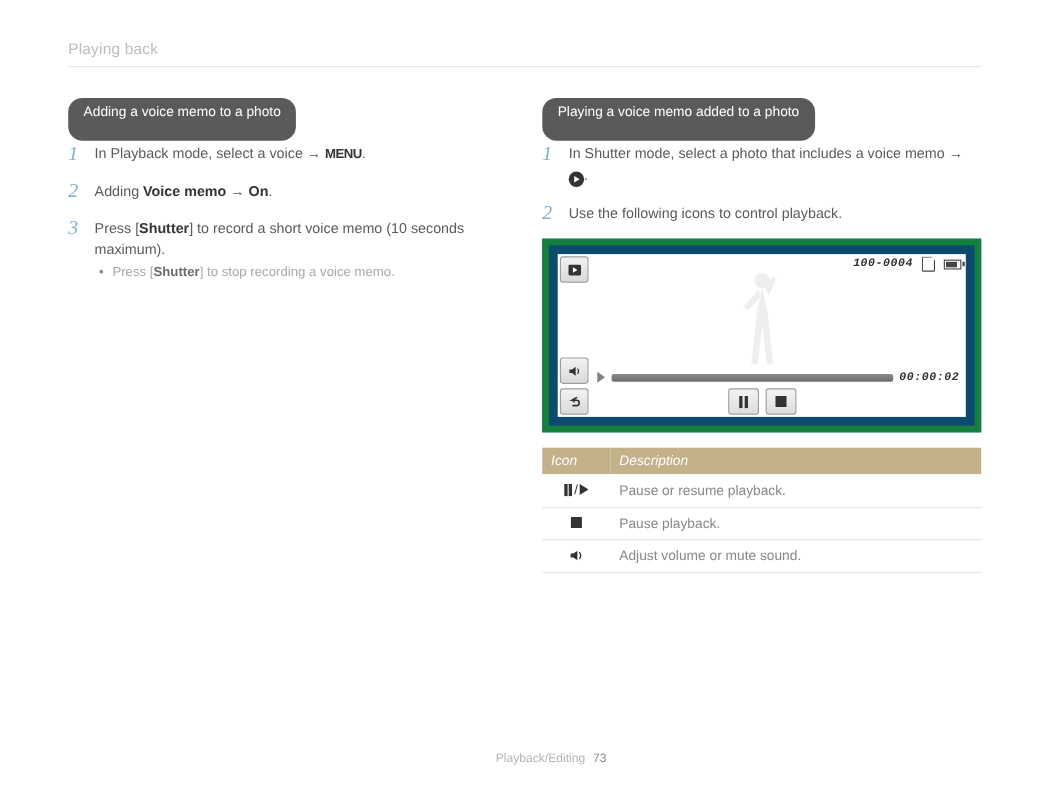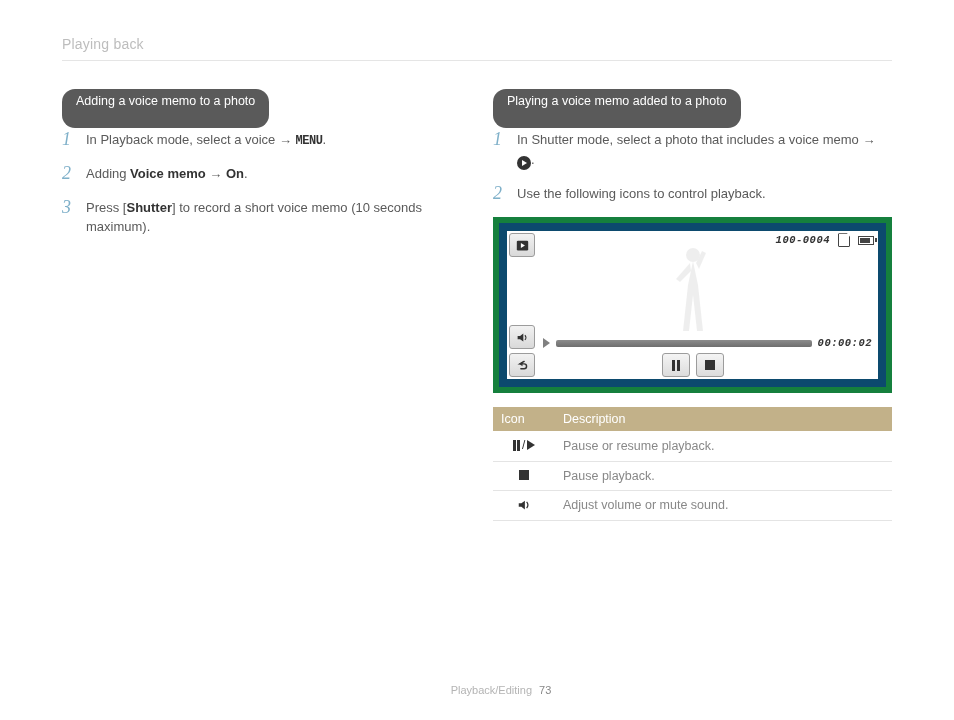--- a/index.html
+++ b/index.html
@@ -47,21 +47,21 @@
       font-style: italic;
       font-size: 18px;
       color: #7fb0c9;
       min-width: 14px;
       line-height: 1.1;
     }
     .step-body { font-size: 13px; color: #5a5a5a; }
     .step-body b { color: #333; font-weight: 600; }
     .arrow { font-family: Arial; }
     .menu-glyph {
-      font-family: Liberation Mono, monospace;
+      font-family: Liberation Sans, sans-serif;
       font-weight: 900;
       letter-spacing: -0.5px;
       font-size: 12px;
       color: #333;
     }
     .play-circle-icon {
       display: inline-flex;
       width: 14px; height: 14px;
       border-radius: 50%;
       background: #333;
@@ -170,20 +170,21 @@
 
     
     .tbl { width: 100%; border-collapse: collapse; font-size: 12.5px; }
     .tbl thead th {
       background: #c2b189;
       color: #fff;
       font-weight: 400;
       text-align: left;
       padding: 5px 8px;
       font-size: 12.5px;
+      font-style: italic;
     }
     .tbl thead th:first-child { width: 62px; }
     .tbl tbody td {
       border-bottom: 1px solid #e4e4e4;
       padding: 7px 8px;
       color: #888;
       vertical-align: middle;
     }
     .tbl tbody td:first-child { text-align: center; color: #333; }
     .ic-pauseplay { display: inline-flex; align-items: center; gap: 2px; }
@@ -229,20 +230,27 @@
       <li>
         <span class="step-num">2</span>
         <span class="step-body">
           <span>Adding </span><b>Voice memo</b><span> → </span><b>On</b>.
         </span>
       </li>
       <li>
         <span class="step-num">3</span>
         <span class="step-body">
           <span>Press [</span><b>Shutter</b><span>] to record a short voice memo (10 seconds maximum).</span>
+          <ul class="bullets">
+            <li>
+              <span>
+                <span>Press [</span><b>Shutter</b><span>] to stop recording a voice memo.</span>
+              </span>
+            </li>
+          </ul>
         </span>
       </li>
     </ol>
   </div>
 
   <div class="col">
     <div class="pill">Playing a voice memo added to a photo</div>
     <ol class="steps">
       <li>
         <span class="step-num">1</span>

